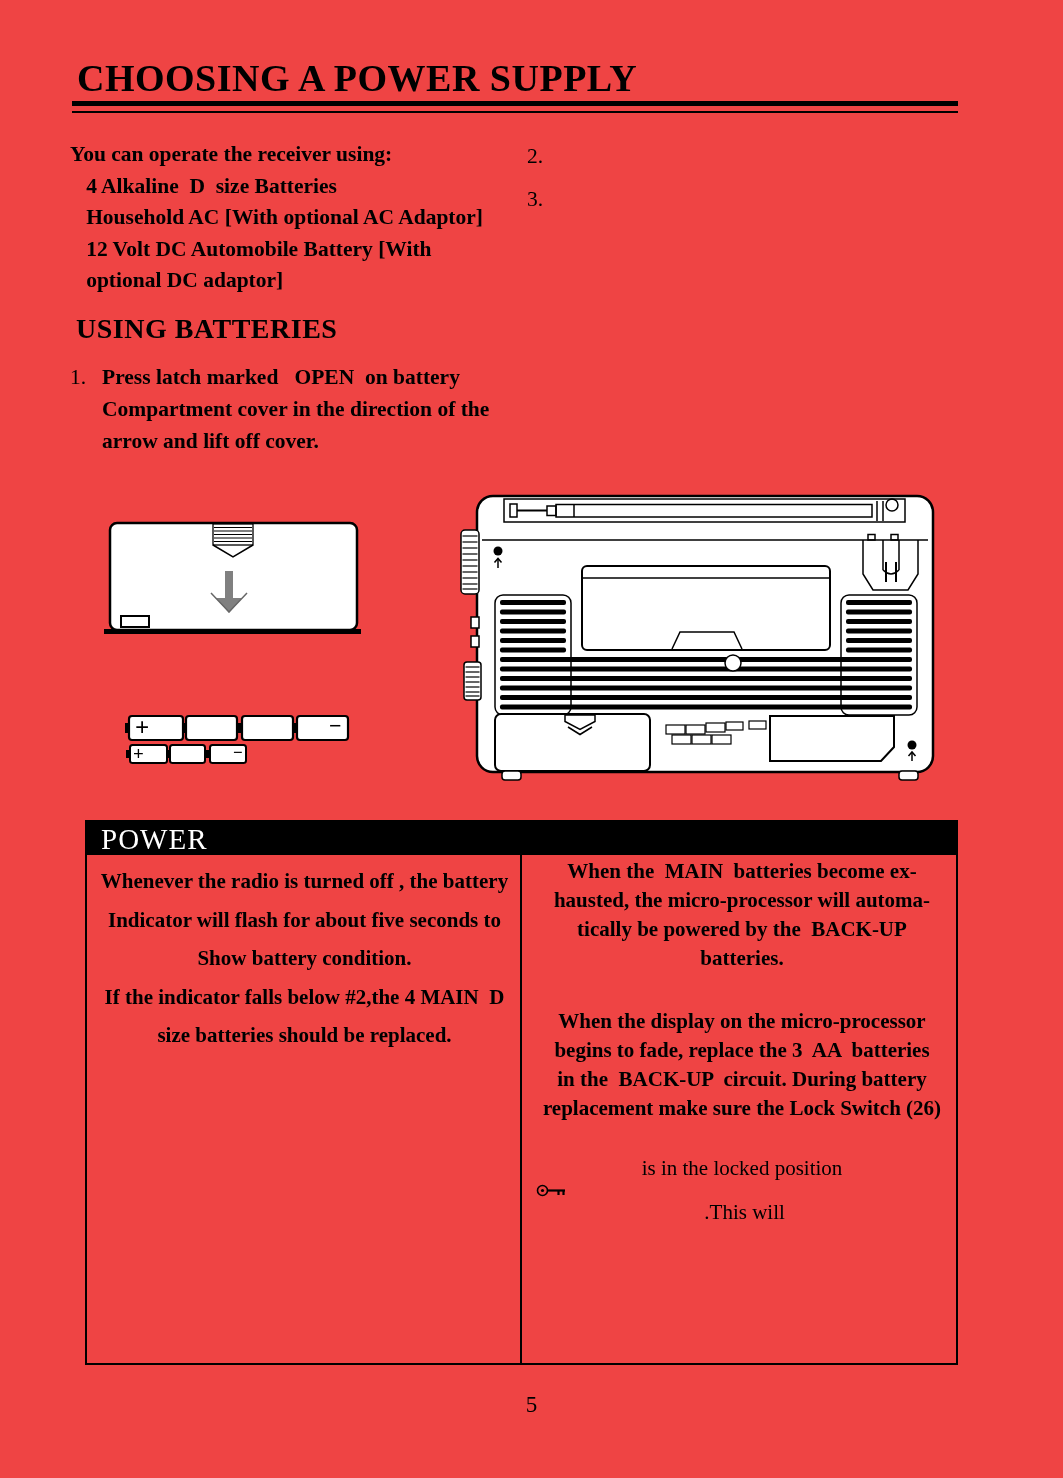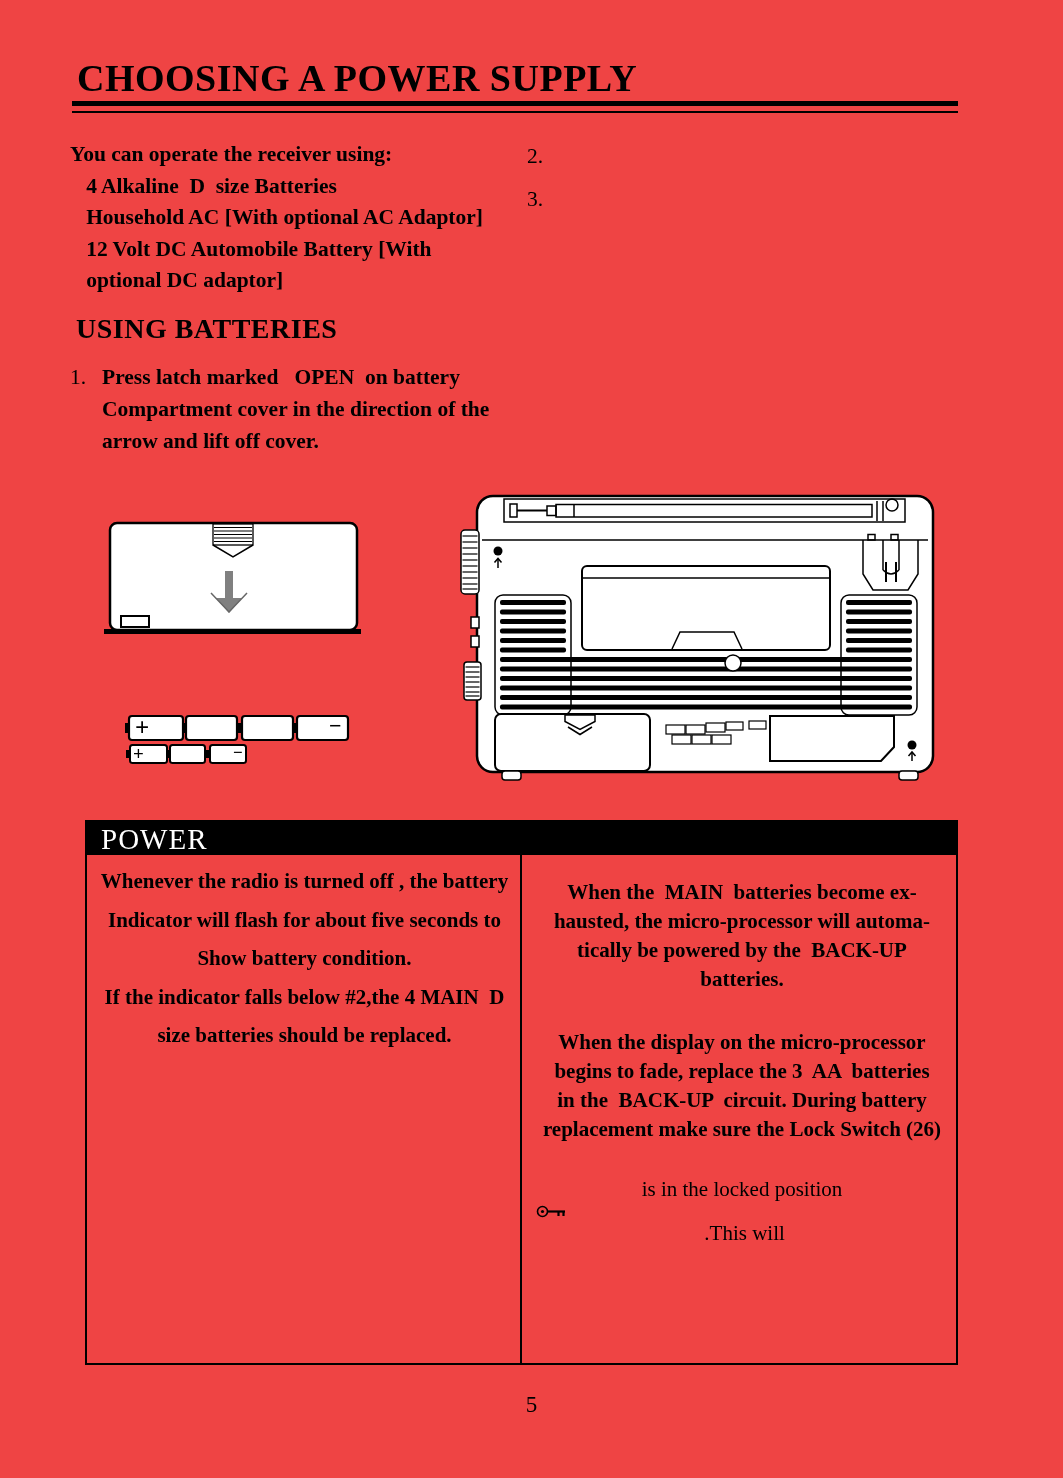--- a/index.html
+++ b/index.html
@@ -34,21 +34,21 @@
   .note-header {
     background:#000; color:#fff; height:33px; line-height:34px;
     font-size:29px; padding-left:14px; flex:0 0 auto; letter-spacing:1px;
   }
   .note-body { display:flex; flex:1 1 auto;text-align:center; }
   .note-cell-left {
     width:435px; box-sizing:border-box; border-right:2px solid #000;
     padding:7px 8px 0 10px; font-size:21px; line-height:38.5px;
   }
   .note-cell-right {
-    flex:1; padding:23px 8px 0 14px; font-size:21px; line-height:29px;
+    flex:1; padding:2px 8px 0 14px; font-size:21px; line-height:29px;
   }
   .para2 { margin-top:34px; }
   .lock-line { white-space:pre-wrap;margin-top:31px; }
   .key-icon { vertical-align:-2px; }
 
   .page-number { left:0; right:0; top:1392px; text-align:center; font-size:23px; }
 
   svg { display:block; }
 </style>
 </head>

